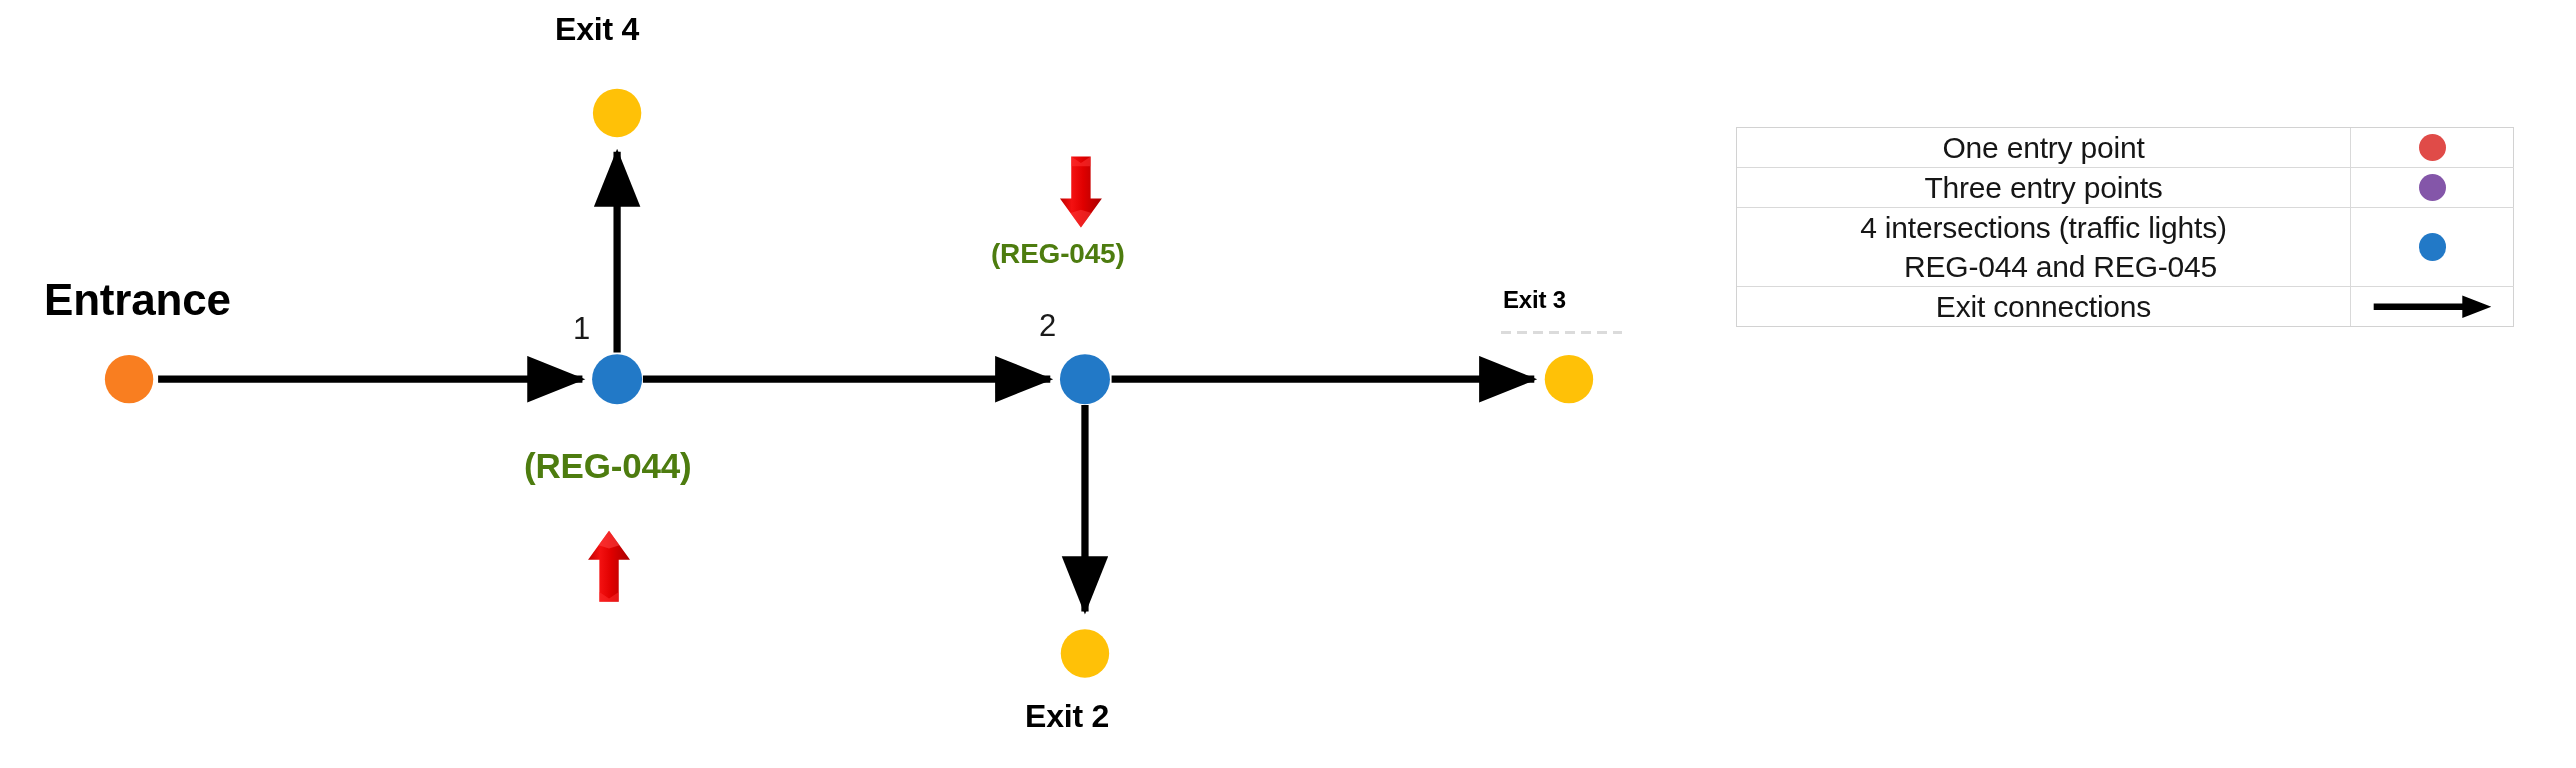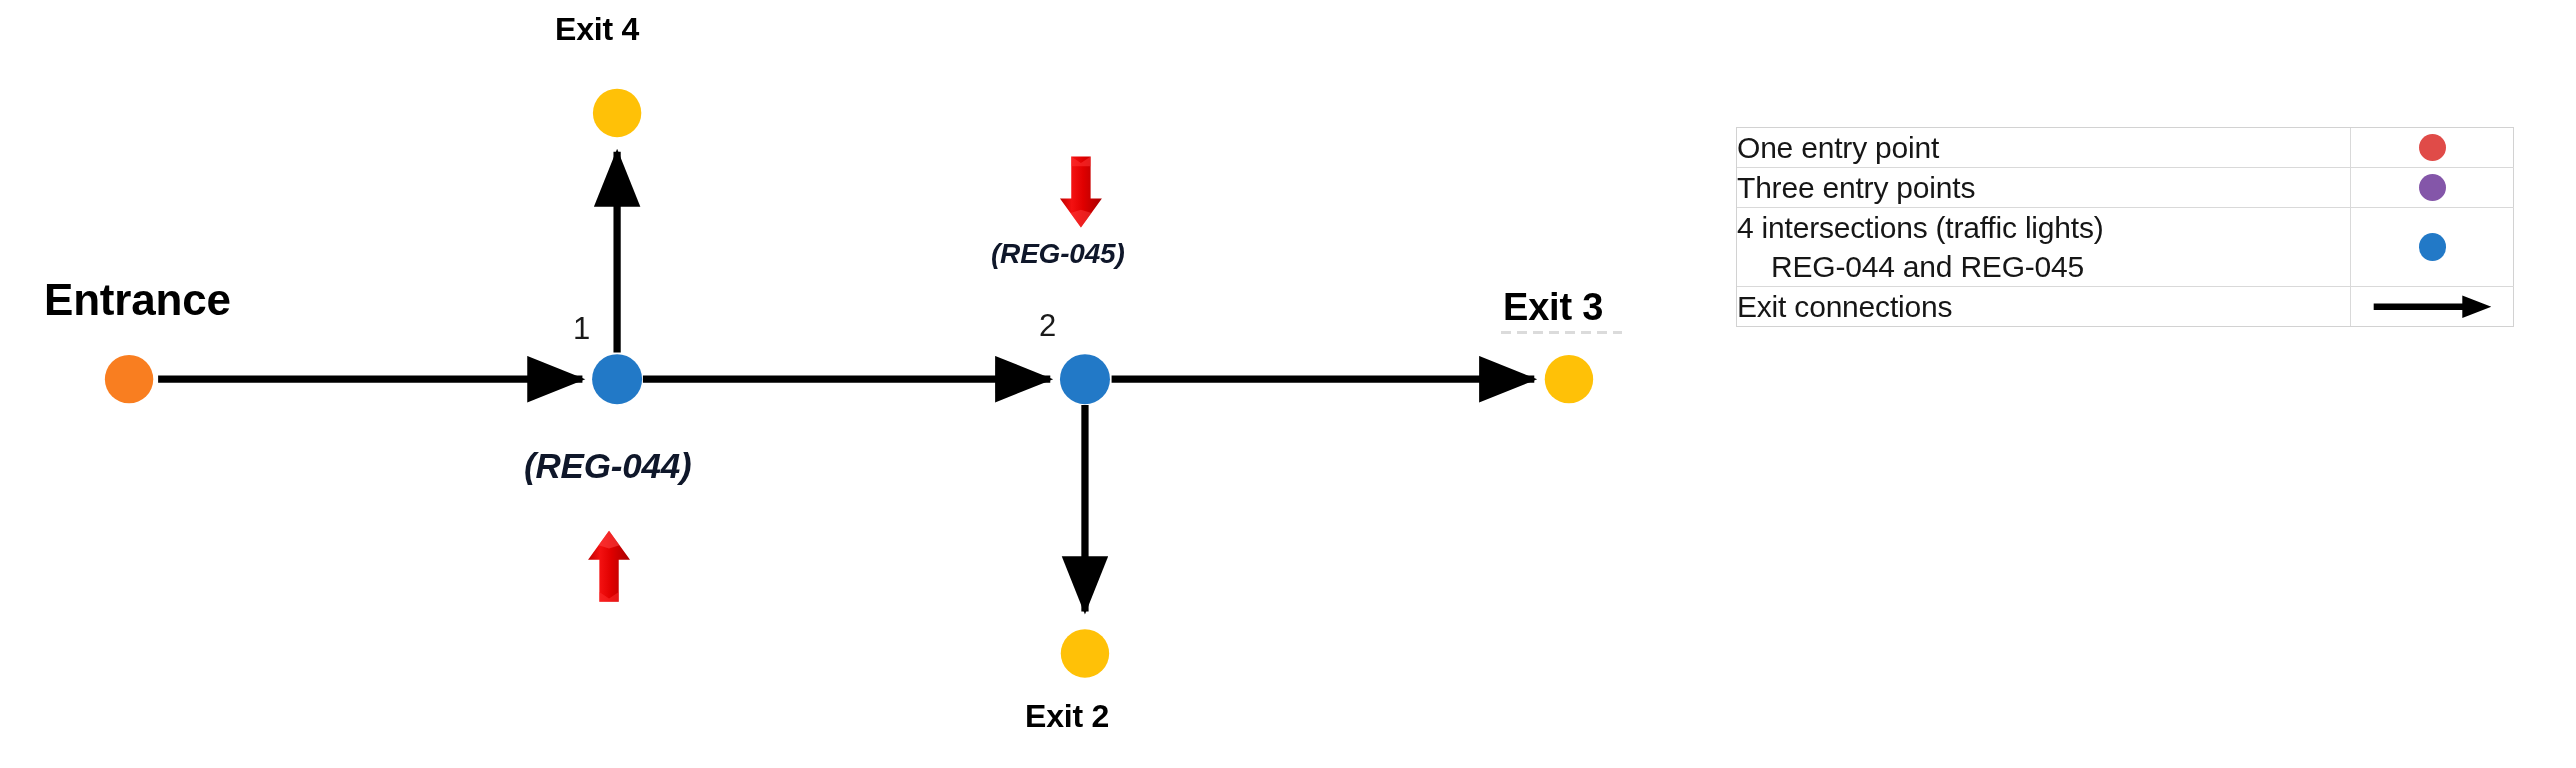--- a/index.html
+++ b/index.html
@@ -42,40 +42,40 @@
     position: absolute;
     font-family: "Liberation Sans", sans-serif;
     font-weight: normal;
     color: #1a1a1a;
     white-space: nowrap;
   }
   .reg-label {
     position: absolute;
     font-family: "Liberation Sans", sans-serif;
     font-weight: bold;
-    font-style: italic;
-    color: #0f172a;
+    color: #4d7c0f;
     white-space: nowrap;
     letter-spacing: -0.2px;
   }
 
   
   #legend {
     position: absolute;
     left: 1736px;
     top: 127px;
     width: 776px;
     border: 0.8px solid #d2d2d2;
     border-collapse: collapse;
     background: #ffffff;
   }
   #legend table {
     width: 100%;
     border-collapse: collapse;
     table-layout: fixed;
+    text-align: center;
   }
   #legend td {
     border-bottom: 0.8px solid #d9d9d9;
     padding: 0;
     vertical-align: middle;
   }
   #legend tr:last-child td { border-bottom: none; }
   .legend-label-cell {
     border-right: 0.8px solid #d9d9d9;
     padding: 10.5px 0 10.5px 22.6px;
@@ -174,21 +174,21 @@
   </svg>
 
   <div id="exit3-artifact"></div>
 
   <div class="diagram-label" style="left:44px; top:275px; font-size:44px;">Entrance</div>
 
   <div class="diagram-label" style="left:555px; top:11.3px; font-size:32px;">Exit 4</div>
 
   <div class="diagram-label" style="left:1025px; top:698px; font-size:32px;">Exit 2</div>
 
-  <div class="diagram-label" style="left:1503px; top:286px; font-size:38px;">Exit 3</div>
+  <div class="diagram-label" style="left:1503px; top:286px; font-size:24px;">Exit 3</div>
 
   <div class="node-label" style="left:573px; top:311px; font-size:31px;">1</div>
 
   <div class="node-label" style="left:1039px; top:308px; font-size:31px;">2</div>
 
   <div class="reg-label" style="left:524px; top:446px; font-size:35px;">(REG-044)</div>
 
   <div class="reg-label" style="left:991px; top:238px; font-size:28px;">(REG-045)</div>
 
   <div id="legend">

